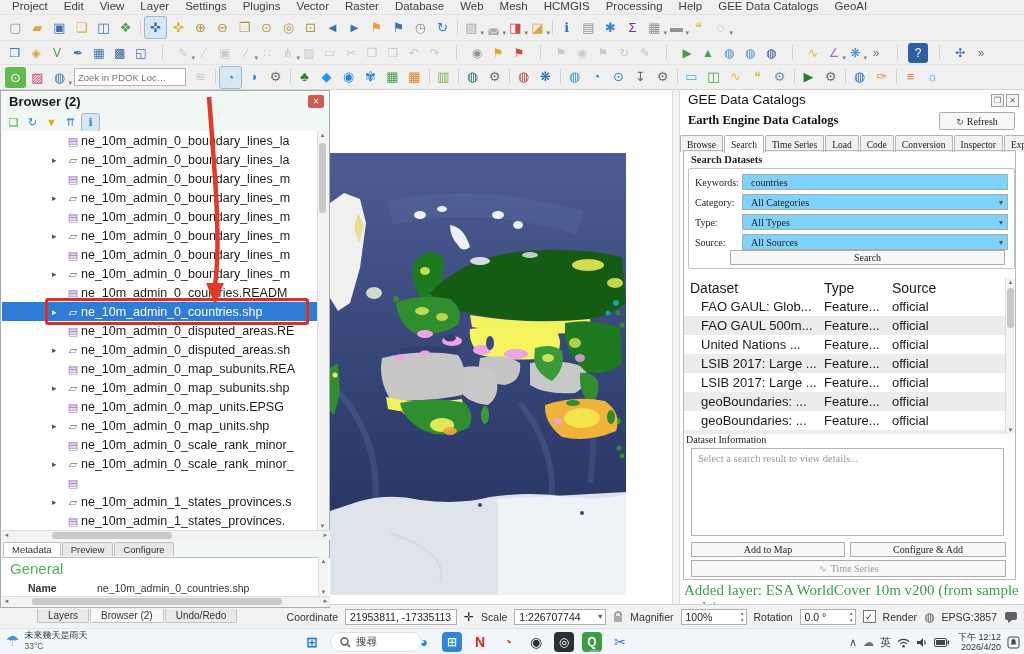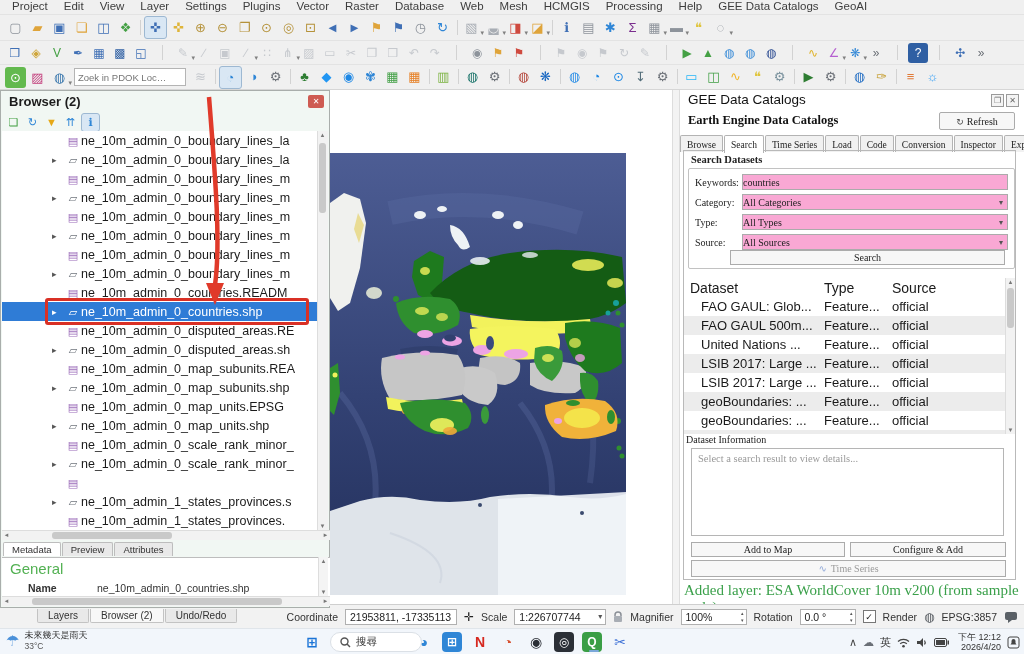--- a/index.html
+++ b/index.html
@@ -45,22 +45,22 @@
   #gee-tabbar{position:absolute;left:0;top:45px;width:336px;height:17px;display:flex;}
   .gtab{font-family:"Liberation Serif",serif;font-size:9.5px;color:#222;padding:1px 6px 0 6px;
     background:#f1f1f1;border:1px solid #b3b3b3;border-bottom:0;border-radius:2px 2px 0 0;margin-right:1px;
     white-space:nowrap;display:flex;align-items:center;}
   .gtab[data-active="true"]{background:#fff;position:relative;top:0px;height:16px;z-index:3;}
   #gee-content-border{position:absolute;left:3px;top:60px;width:333px;height:430px;border:1px solid #b9b9b9;box-sizing:border-box;}
   #gee-group-label{position:absolute;left:11px;top:64px;font-family:"Liberation Serif",serif;font-weight:bold;font-size:10.5px;}
   #gee-groupbox{position:absolute;left:8px;top:78px;width:327px;height:101px;border:1px solid #c2c2c2;border-radius:2px;box-sizing:border-box;padding:3px 6px 0 6px;}
   .gfield{display:flex;align-items:center;height:20px;}
   .gfield .flabel{width:47px;font-family:"Liberation Serif",serif;font-size:10px;color:#222;flex:0 0 47px;}
-  .gfield .fctrl{flex:1;height:14px;border:1px solid #ababab;background:#f9a8d4;font-family:"Liberation Serif",serif;
-    font-size:10px;color:#222;display:flex;align-items:center;padding:0 0;position:relative;}
+  .gfield .fctrl{flex:1;height:14px;border:1px solid #ababab;background:#7dd3fc;font-family:"Liberation Serif",serif;
+    font-size:10px;color:#222;display:flex;align-items:center;padding:0 8px;position:relative;}
   .gfield[data-kind="select"] .fctrl::after{content:"▾";position:absolute;right:4px;font-size:8px;color:#555;}
   #gee-search-btn{position:absolute;left:50px;top:160px;width:273px;height:13px;border:1px solid #ababab;
     background:#f7f7f7;display:flex;align-items:center;justify-content:center;
     font-family:"Liberation Serif",serif;font-size:10px;}
   #gee-table{position:absolute;left:4px;top:188px;width:331px;height:156px;background:#fff;overflow:hidden;}
   #gee-thead{display:flex;height:19px;align-items:center;font-size:14px;color:#1a1a1a;}
   #gee-thead > div:nth-child(1){width:140px;padding-left:6px;box-sizing:border-box;}
   #gee-thead > div:nth-child(2){width:68px;}
   #gee-thead > div:nth-child(3){flex:1;}
   .trow{display:flex;height:19px;align-items:center;font-size:13px;color:#1a1a1a;}
@@ -967,21 +967,21 @@
         <div class="sarrow" style="bottom:1px;">▼</div>
       </div>
       <div id="bp-hscroll">
         <div class="harrow" style="left:0;">◄</div>
         <div class="hthumb" style="left:50px;width:120px;"></div>
         <div class="harrow" style="right:0;">►</div>
       </div>
       <div id="bp-meta-tabs">
         <span class="mtab" data-active="true"><span>Metadata</span></span>
           <span class="mtab"><span>Preview</span></span>
-          <span class="mtab"><span>Attributes</span></span>
+          <span class="mtab"><span>Configure</span></span>
       </div>
       <div id="bp-meta">
         <div id="bp-general">General</div>
         <div id="bp-name-label">Name</div>
         <div id="bp-name-value">ne_10m_admin_0_countries.shp</div>
       </div>
       <div id="bp-meta-vscroll">
         <div class="sarrow" style="top:1px;">▲</div>
         <div class="sarrow" style="bottom:1px;">▼</div>
       </div>

